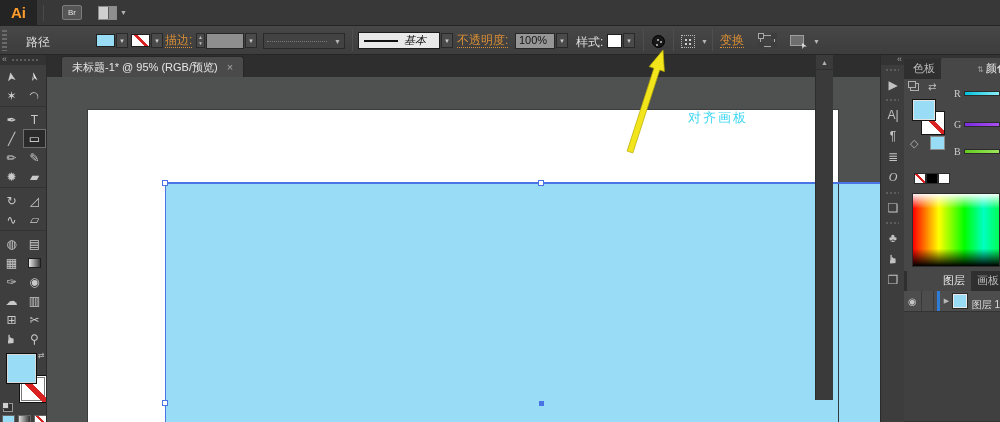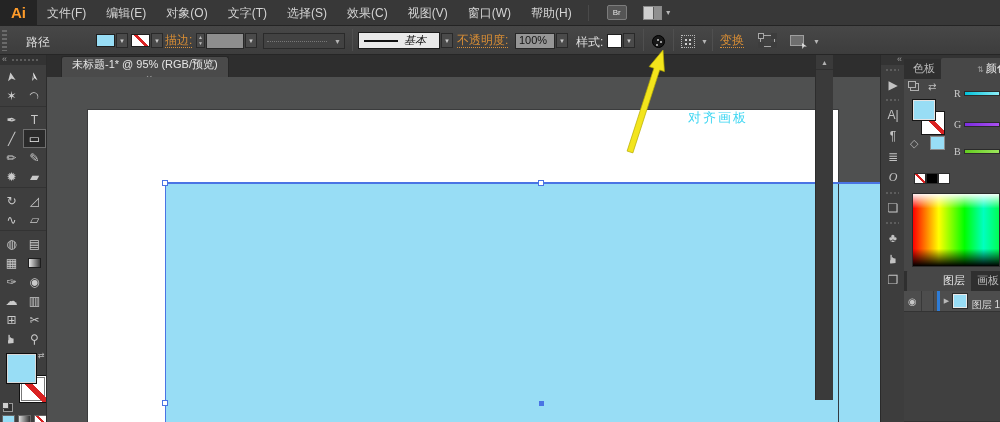--- a/index.html
+++ b/index.html
@@ -97,21 +97,21 @@
     background:#2f2f2f; }
   #tp-default::before { content:""; position:absolute; left:-2px; top:-2px; width:5px; height:5px;
     background:#cfcfcf; border:1px solid #444; }
   #tp-modes { position:absolute; left:2px; top:64px; display:flex; gap:3px; }
   .mode-btn { width:13px; height:10px; border:1px solid #666; }
 
   
   #tabbar { position:absolute; left:47px; top:0; width:833px; height:22px; background:#2e2e2e;
     display:flex; align-items:flex-end; }
   #doc-tab { height:21px; margin-left:14px; background:#4a4a4a; border:1px solid #272727; border-bottom:none;
-    border-radius:3px 3px 0 0; display:flex; align-items:center; padding:0 10px;flex-direction:column; }
+    border-radius:3px 3px 0 0; display:flex; align-items:center; padding:0 10px; }
   #doc-tab .title { color:#e6e6e6; font-size:11px; white-space:nowrap; }
   #doc-tab .close { color:#a5a5a5; font-size:11px; margin-left:9px; }
 
   
   #viewport { position:absolute; left:47px; top:22px; width:973px; height:345px;
     background:#4f5050; overflow:hidden; }
   #artboard { position:absolute; left:41px; top:33px; width:750px; bottom:0; background:#ffffff;
     box-shadow:0 0 0 1px #3b3c3d; }
   #blue-rect { position:absolute; left:118px; top:106px; right:0; bottom:0; background:var(--fill-blue); }
   #artboard-edge { position:absolute; left:791px; top:106px; width:1px; bottom:0; background:#343a40; }
@@ -184,31 +184,20 @@
   #lr-name { color:#ddd; font-size:10px; margin-left:5px; white-space:nowrap;margin-top:8px; }
 
   
   #arrow-svg { position:absolute; left:610px; top:45px; z-index:40; }
 </style>
 </head>
 <body>
 
 <div id="menubar">
   <div id="ai-logo">Ai</div>
-  <div id="menu-items">
-      <span class="menu-item">文件(F)</span>
-      <span class="menu-item">编辑(E)</span>
-      <span class="menu-item">对象(O)</span>
-      <span class="menu-item">文字(T)</span>
-      <span class="menu-item">选择(S)</span>
-      <span class="menu-item">效果(C)</span>
-      <span class="menu-item">视图(V)</span>
-      <span class="menu-item">窗口(W)</span>
-      <span class="menu-item">帮助(H)</span>
-    </div>
   <div class="mb-sep"></div>
   <div id="br-btn">Br</div>
   <div id="workspace-btn">
     <span class="ws-icon"></span>
     <span class="dd-caret">▼</span>
   </div>
 </div>
 
 <div id="controlbar">
   <div class="grip-v"></div>

